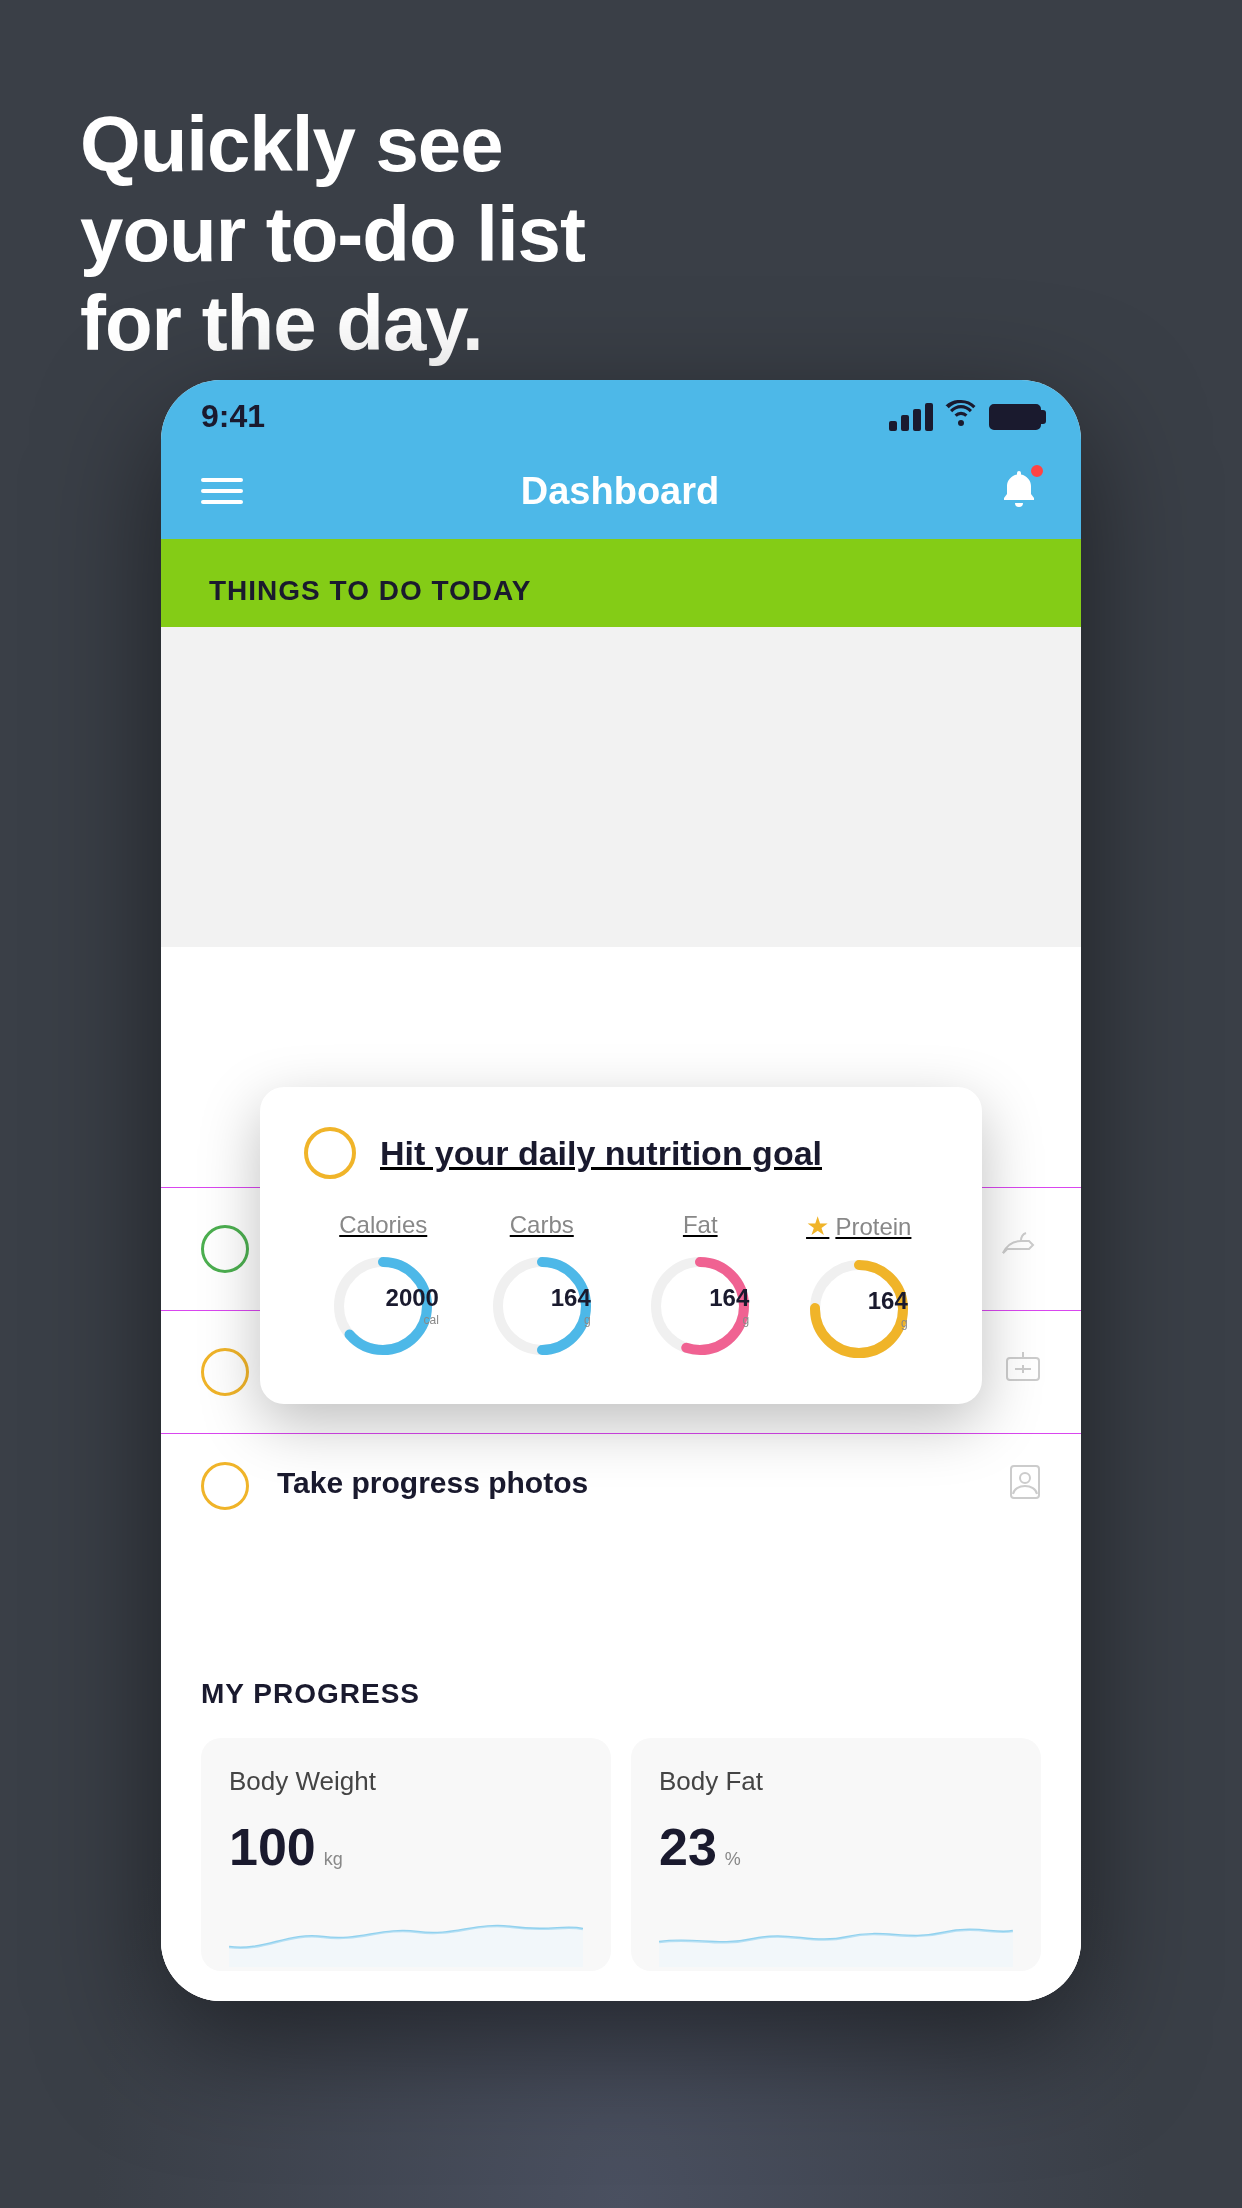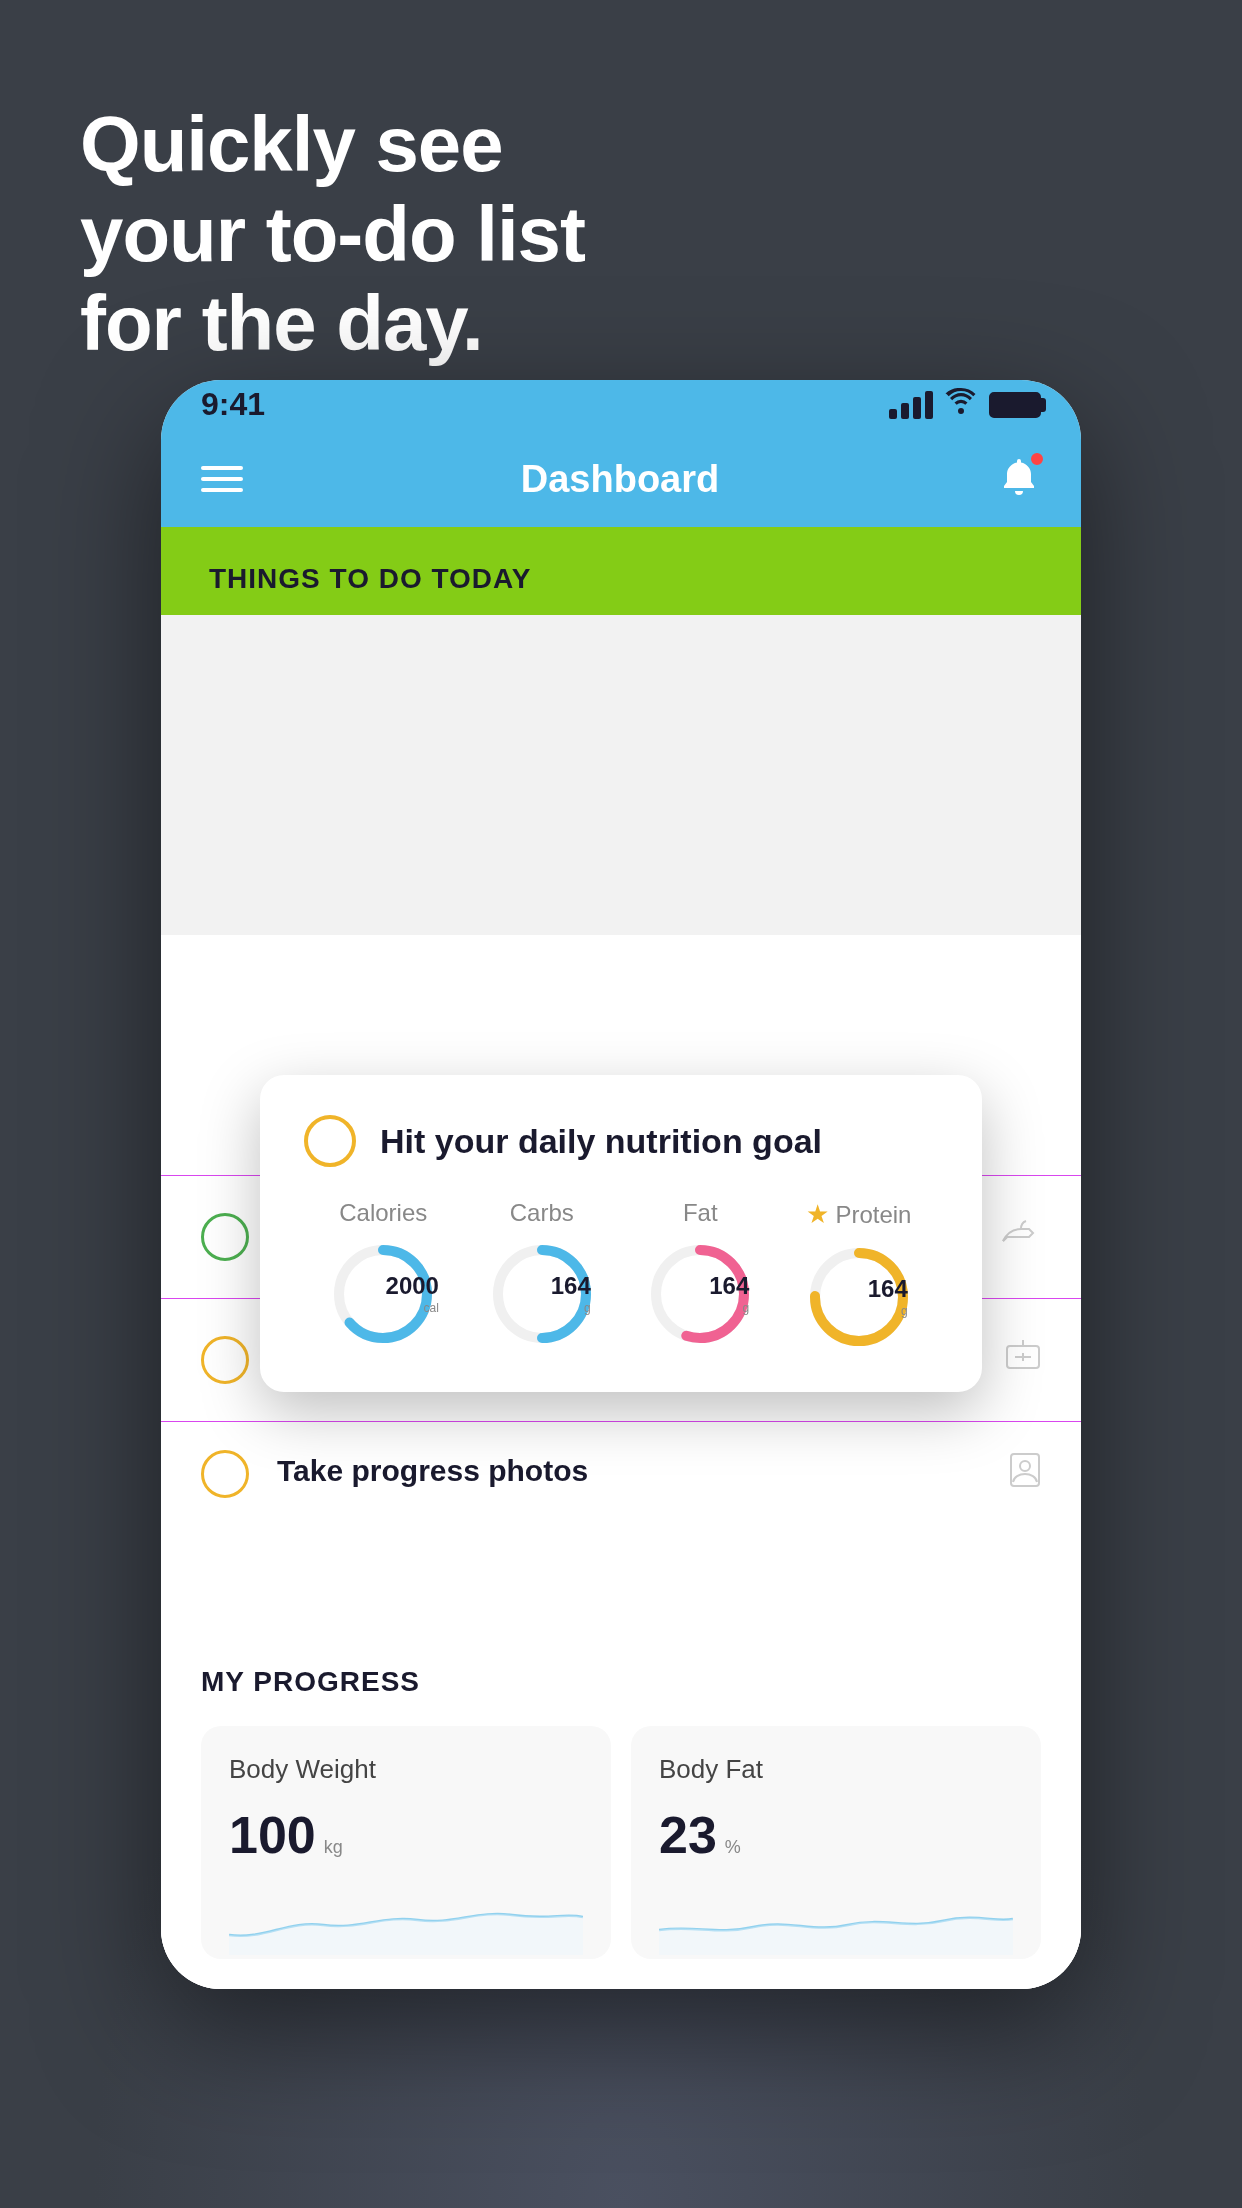--- a/index.html
+++ b/index.html
@@ -53,21 +53,21 @@
       background: #f2f2f2;
       border-radius: 60px;
       overflow: hidden;
       box-shadow: 0 40px 120px rgba(0,0,0,0.5);
       position: relative;
     }
 
     
     .status-bar {
       background: #4db8e8;
-      padding: 6px 40px 12px;
+      padding: 18px 40px 12px;
       display: flex;
       justify-content: space-between;
       align-items: center;
     }
 
     .status-time {
       color: #1a1a2e;
       font-size: 32px;
       font-weight: 600;
     }
@@ -192,20 +192,21 @@
       position: absolute;
       top: 460px;
       left: 50%;
       transform: translateX(-50%);
       width: 722px;
       background: white;
       border-radius: 24px;
       padding: 40px 44px;
       box-shadow: 0 20px 60px rgba(0,0,0,0.25);
       z-index: 10;
+      text-decoration: underline;
     }
 
     .card-header {
       display: flex;
       align-items: center;
       gap: 24px;
       margin-bottom: 32px;
     }
 
     .circle-check {

